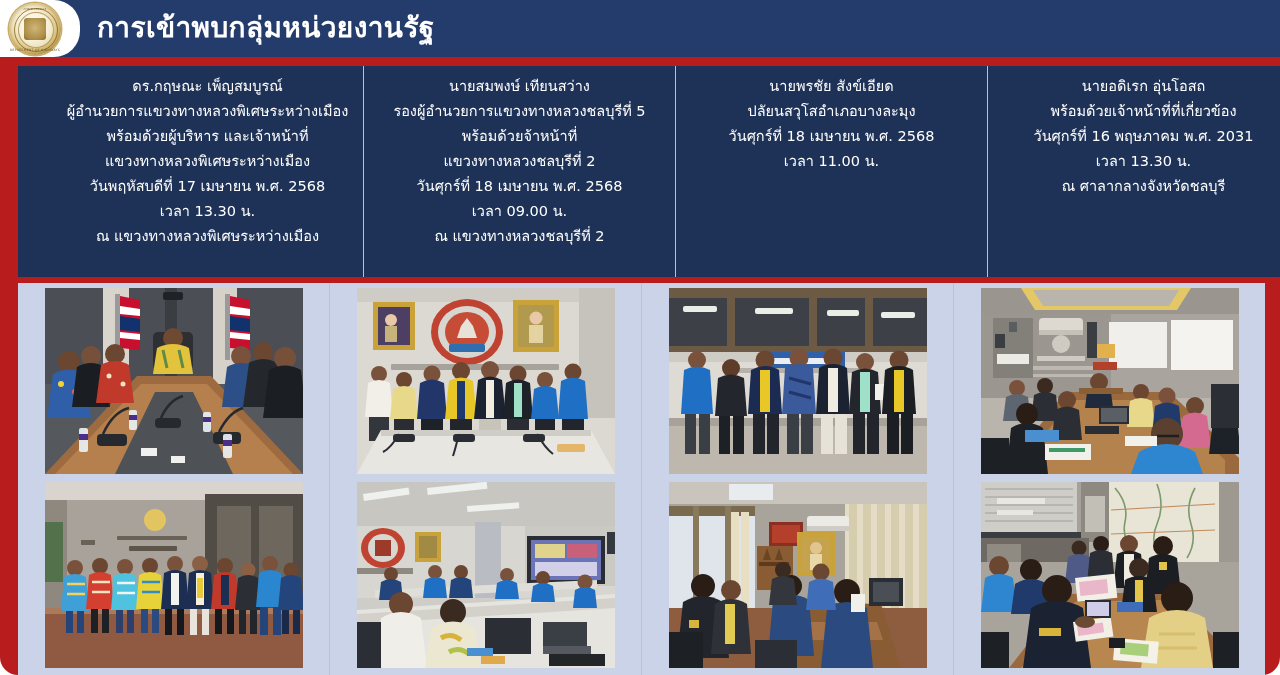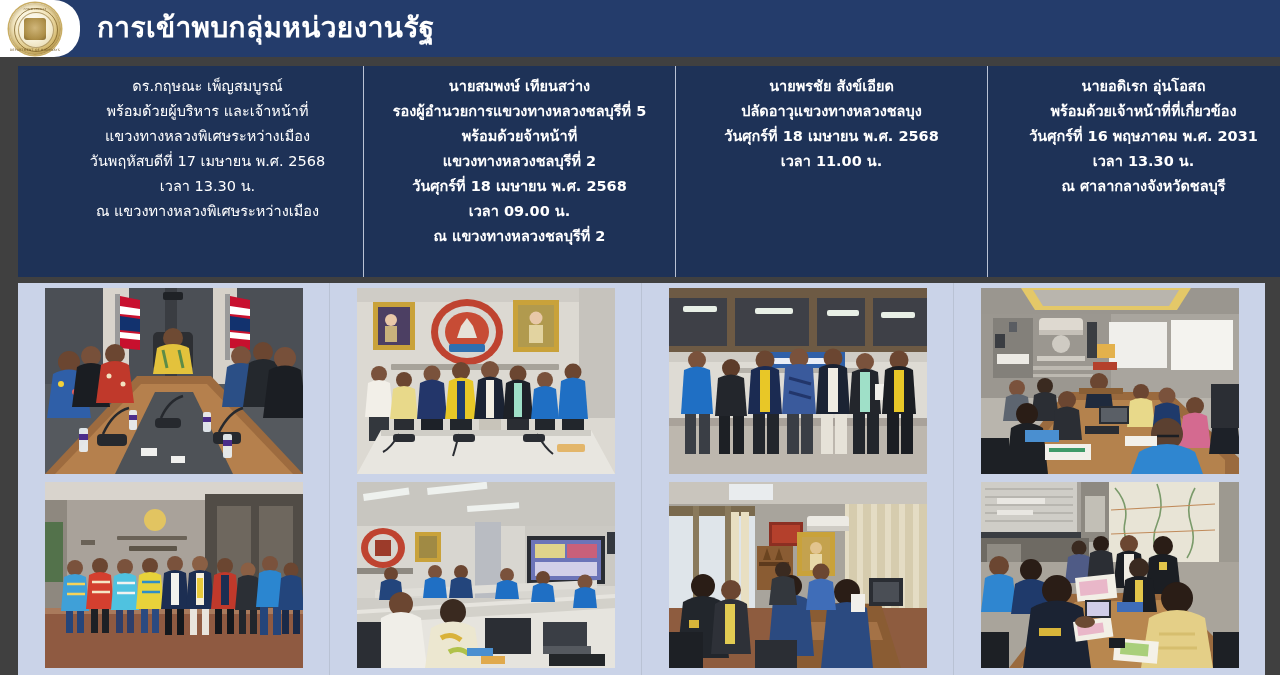--- a/index.html
+++ b/index.html
@@ -1,17 +1,17 @@
 <!DOCTYPE html>
 <html><head>
 <meta charset="utf-8">
 <style>
   html,body{margin:0;padding:0;background:#ffffff;}
   body{width:1280px;height:675px;overflow:hidden;font-family:"DejaVu Sans","Liberation Sans",sans-serif;}
-  .slide{position:relative;width:1280px;height:675px;background:#404040;}
+  .slide{position:relative;width:1280px;height:675px;background:#b91c1c;border-radius:18px;}
 
   
   .header{position:absolute;left:0;top:0;width:1280px;height:57px;background:#243c6b;}
   .logo-plate{position:absolute;left:0;top:0;width:80px;height:57px;background:#ffffff;
               border-top-right-radius:26px;border-bottom-right-radius:26px;overflow:hidden;}
   .logo-seal{position:absolute;left:9px;top:3px;width:52px;height:52px;border-radius:50%;
              background:radial-gradient(circle at 38% 32%,#fffdf2 0%,#f3e6bd 38%,#d9bf77 66%,#b18f3f 88%,#8a6b27 100%);
              box-shadow:0 0 0 1.5px #c9ad63, inset 0 0 5px rgba(120,90,30,.55);}
   .logo-seal .ring{position:absolute;left:5px;top:5px;width:42px;height:42px;border-radius:50%;
              border:1px solid rgba(120,92,34,.75);}
@@ -26,21 +26,21 @@
   .logo-seal .txt-bot{position:absolute;left:0;bottom:3px;width:52px;text-align:center;
              font-size:3.1px;letter-spacing:.3px;color:#6b5220;}
   .header-title{position:absolute;left:97px;top:8px;font-size:28px;font-weight:bold;color:#ffffff;
                 letter-spacing:.4px;line-height:40px;}
 
   
   .panel{position:absolute;left:18px;top:66px;width:1247px;height:211px;background:#1e3257;
          display:flex;padding-left:34px;}
   .panel-col{flex:1 1 0;position:relative;padding:8px 6px 0;box-sizing:border-box;
              display:flex;flex-direction:column;align-items:center;}
-  .panel-col + .panel-col{border-left:1.5px solid #b9c2d4;font-weight:bold;}
+  .panel-col + .panel-col{border-left:1.5px solid #b9c2d4;}
   .panel-line{color:#ffffff;font-size:14.5px;line-height:25px;text-align:center;white-space:nowrap;}
 
   
   .photos{position:absolute;left:18px;top:283px;width:1247px;height:392px;background:#cad3e8;
           display:flex;}
   .photo-col{flex:1 1 0;position:relative;display:flex;flex-direction:column;
              align-items:center;justify-content:flex-start;}
   .photo-col + .photo-col{border-left:1.5px solid #b9c2d4;}
   .photo{width:258px;height:186px;margin-top:5px;position:relative;overflow:hidden;
          background:#8e8e92;}
@@ -62,40 +62,41 @@
         <div class="txt-bot">DEPARTMENT OF HIGHWAYS</div>
       </div>
     </div>
     <div class="header-title">การเข้าพบกลุ่มหน่วยงานรัฐ</div>
   </div>
 
   <div class="panel">
 
     <div class="panel-col">
       <div class="panel-line">ดร.กฤษณะ เพ็ญสมบูรณ์</div>
+      <div class="panel-line">ผู้อำนวยการแขวงทางหลวงพิเศษระหว่างเมือง</div>
       <div class="panel-line">พร้อมด้วยผู้บริหาร และเจ้าหน้าที่</div>
       <div class="panel-line">แขวงทางหลวงพิเศษระหว่างเมือง</div>
       <div class="panel-line">วันพฤหัสบดีที่ 17 เมษายน พ.ศ. 2568</div>
       <div class="panel-line">เวลา 13.30 น.</div>
       <div class="panel-line">ณ แขวงทางหลวงพิเศษระหว่างเมือง</div>
     </div>
 
     <div class="panel-col">
       <div class="panel-line">นายสมพงษ์ เทียนสว่าง</div>
       <div class="panel-line">รองผู้อำนวยการแขวงทางหลวงชลบุรีที่ 5</div>
       <div class="panel-line">พร้อมด้วยจ้าหน้าที่</div>
       <div class="panel-line">แขวงทางหลวงชลบุรีที่ 2</div>
       <div class="panel-line">วันศุกร์ที่ 18 เมษายน พ.ศ. 2568</div>
       <div class="panel-line">เวลา 09.00 น.</div>
       <div class="panel-line">ณ แขวงทางหลวงชลบุรีที่ 2</div>
     </div>
 
     <div class="panel-col">
       <div class="panel-line">นายพรชัย สังข์เอียด</div>
-      <div class="panel-line">ปลัดอาวุแขวงทางหลวงชลบุง</div>
+      <div class="panel-line">ปลัยนสวุโสอำเภอบางละมุง</div>
       <div class="panel-line">วันศุกร์ที่ 18 เมษายน พ.ศ. 2568</div>
       <div class="panel-line">เวลา 11.00 น.</div>
     </div>
 
     <div class="panel-col">
       <div class="panel-line">นายอดิเรก อุ่นโอสถ</div>
       <div class="panel-line">พร้อมด้วยเจ้าหน้าที่ที่เกี่ยวข้อง</div>
       <div class="panel-line">วันศุกร์ที่ 16 พฤษภาคม พ.ศ. 2031</div>
       <div class="panel-line">เวลา 13.30 น.</div>
       <div class="panel-line">ณ ศาลากลางจังหวัดชลบุรี</div>

